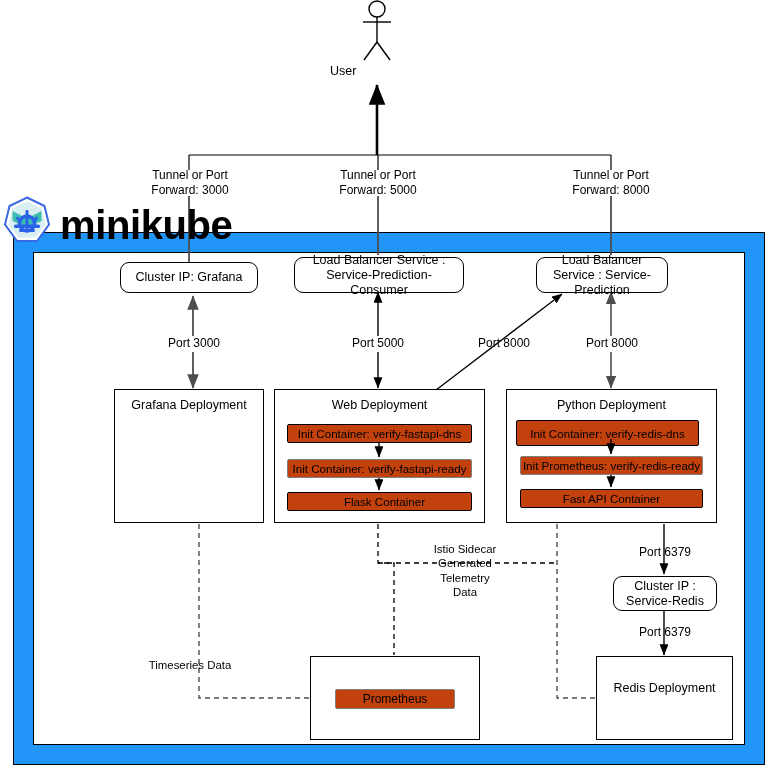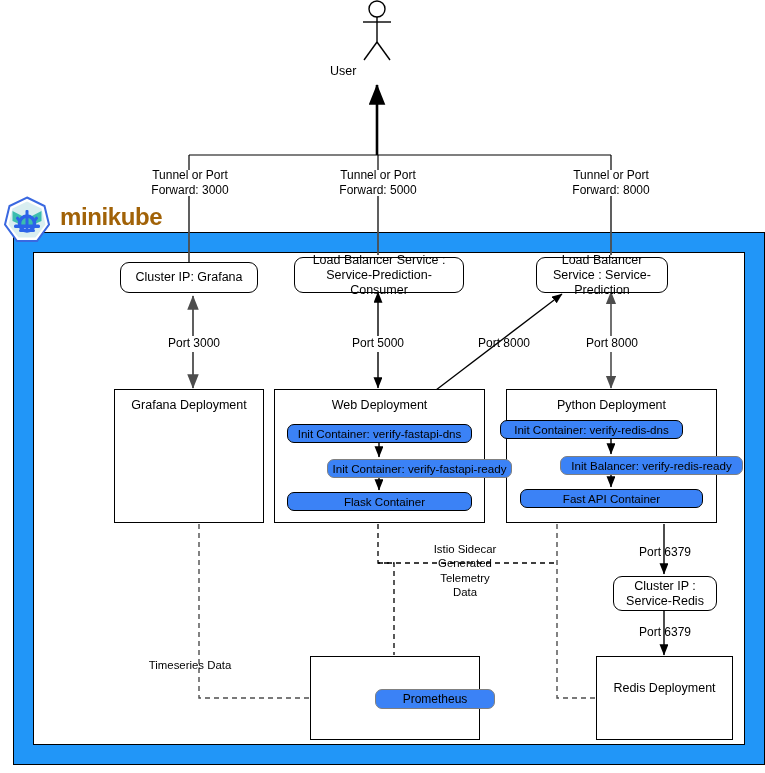--- a/index.html
+++ b/index.html
@@ -48,32 +48,32 @@
   }
   .deploy-title{
     position:absolute;
     top:8px; left:0; right:0;
     text-align:center;
     font-size:12.5px;
   }
   .ctr{
     position:absolute;
     box-sizing:border-box;
-    background:#3b82f6;
-    border:1.4px solid #000;
-    border-radius:7px;
+    background:#c2410c;
+    border:1.4px solid #000;
+    border-radius:2px;
     display:flex;
     align-items:center;
     justify-content:center;
     font-size:11.6px;
     color:#000;
     white-space:nowrap;
     text-align:right;
   }
-  .ctr.gray{ border-color:#808080;margin-left:40px; }
+  .ctr.gray{ border-color:#808080; }
   .plain-box{
     position:absolute;
     box-sizing:border-box;
     background:#ffffff;
     border:1.4px solid #000;
   }
   
   .lbl{
     position:absolute;
     font-size:12px;
@@ -104,23 +104,23 @@
   
   #mk-logo{
     position:absolute;
     left:2px; top:196px;
     width:50px; height:50px;
     z-index:5;
   }
   #mk-word{
     position:absolute;
     left:60px; top:205px;
-    font-size:24px;
+    font-size:40px;
     font-weight:700;
-    color:#a16207;
+    color:#000000;
     letter-spacing:-0.4px;
     z-index:5;
     line-height:1;
   }
   
   #user-actor{ position:absolute; left:352px; top:0px; width:50px; height:62px; }
   #user-label{
     position:absolute;
     left:330px; top:64px;
     width:94px;
@@ -245,22 +245,22 @@
     <div class="deploy-title">Python Deployment</div>
   </div>
 
   <div class="plain-box" style="left:596px; top:656px; width:137px; height:84px;"></div>
   <div class="lbl" style="left:596px; top:681px; width:137px; font-size:12.5px;">Redis Deployment</div>
 
   <div class="ctr" style="left:287px; top:424px; width:185px; height:19px;">Init Container: verify-fastapi-dns</div>
   <div class="ctr gray" style="left:287px; top:459px; width:185px; height:19px;">Init Container: verify-fastapi-ready</div>
   <div class="ctr" style="left:287px; top:492px; width:185px; height:19px;padding-left:10px;">Flask Container</div>
 
-  <div class="ctr" style="left:500px; top:420px; width:183px; height:19px;">Init Container: verify-redis-dns</div>
-  <div class="ctr gray" style="left:520px; top:456px; width:183px; height:19px;">Init Balancer: verify-redis-ready</div>
+  <div class="ctr" style="left:516px; top:420px; width:183px; height:26px;">Init Container: verify-redis-dns</div>
+  <div class="ctr gray" style="left:520px; top:456px; width:183px; height:19px;">Init Prometheus: verify-redis-ready</div>
   <div class="ctr" style="left:520px; top:489px; width:183px; height:19px;">Fast API Container</div>
 
   <svg style="position:absolute; left:0; top:0; width:765px; height:773px; pointer-events:none;">
     <line x1="379" y1="443" x2="379" y2="457" stroke="#000" stroke-width="1.4" marker-end="url(#ah)"></line>
     <line x1="379" y1="478" x2="379" y2="490" stroke="#000" stroke-width="1.4" marker-end="url(#ah)"></line>
     <line x1="611" y1="439" x2="611" y2="454" stroke="#000" stroke-width="1.4" marker-end="url(#ah)"></line>
     <line x1="611" y1="475" x2="611" y2="487" stroke="#000" stroke-width="1.4" marker-end="url(#ah)"></line>
   </svg>
 
   <div class="plain-box" style="left:310px; top:656px; width:170px; height:84px;"></div>

